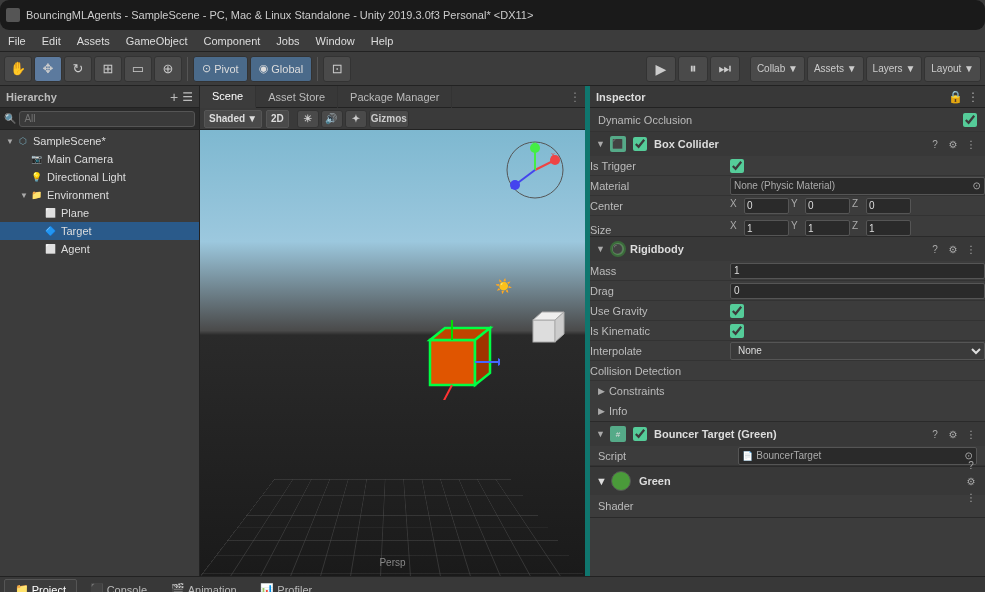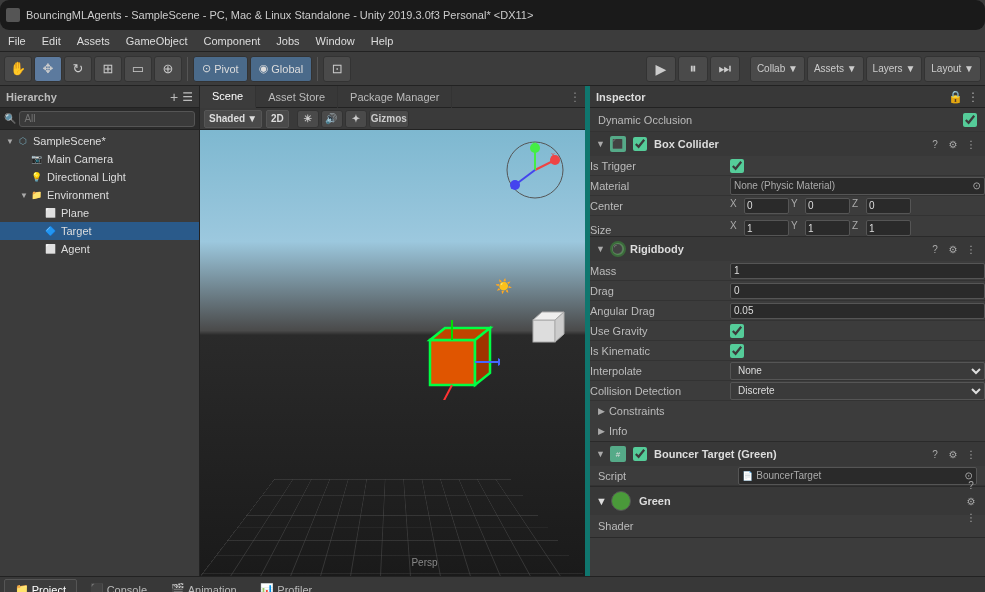--- a/index.html
+++ b/index.html
@@ -647,21 +647,21 @@
         <div style="position:absolute; left:330px; top:180px;">
           <svg width="35" height="35" viewBox="0 0 35 35">
             <rect x="3" y="10" width="22" height="22" fill="#ddd" stroke="#aaa" stroke-width="1"></rect>
             <polygon points="3,10 12,2 34,2 25,10" fill="#eee" stroke="#aaa" stroke-width="1"></polygon>
             <polygon points="25,10 34,2 34,24 25,32" fill="#ccc" stroke="#aaa" stroke-width="1"></polygon>
           </svg>
         </div>
 
         <div style="position:absolute; left:295px; top:148px;font-size:14px;">☀️</div>
 
-        <span style="position:absolute;bottom:8px;left:50%;transform:translateX(-50%);color:#888;font-size:10px;margin-left:32px;">Persp</span>
+        <span style="position:absolute;bottom:8px;left:50%;transform:translateX(-50%);color:#888;font-size:10px;">Persp</span>
       </div>
     </div>
   </div>
 
   <div id="inspector">
     <div class="inspector-header">
       <span style="font-weight:600;flex:1;">Inspector</span>
       <span style="font-size:12px;cursor:pointer;color:#aaa;">🔒</span>
       <span style="font-size:12px;margin-left:4px;cursor:pointer;color:#aaa;">⋮</span>
     </div>
@@ -747,26 +747,20 @@
           </div>
         </div>
 
         <div class="insp-row">
           <span class="insp-label">Drag</span>
           <div class="insp-value">
             <input type="text" class="insp-field insp-field-wide" value="0" style="">
           </div>
         </div>
 
-        <div class="insp-row">
-          <span class="insp-label">Angular Drag</span>
-          <div class="insp-value">
-            <input type="text" class="insp-field insp-field-wide" value="0.05" style="">
-          </div>
-        </div>
 
         <div class="insp-row">
           <span class="insp-label">Use Gravity</span>
           <div class="insp-value">
             <input type="checkbox" class="insp-check" checked="" style="">
           </div>
         </div>
 
         <div class="insp-row">
           <span class="insp-label">Is Kinematic</span>
@@ -781,28 +775,20 @@
             <select class="insp-select">
               <option>None</option>
               <option>Interpolate</option>
               <option>Extrapolate</option>
             </select>
           </div>
         </div>
 
         <div class="insp-row">
           <span class="insp-label">Collision Detection</span>
-          <div class="insp-value">
-            <select class="insp-select">
-              <option>Discrete</option>
-              <option>Continuous</option>
-              <option>Continuous Dynamic</option>
-              <option>Continuous Speculative</option>
-            </select>
-          </div>
         </div>
 
         <div class="constraints-row">
           <span class="arrow">▶</span>
           <span style="font-size:11px;color:#bbb;">Constraints</span>
         </div>
 
         <div class="info-row">
           <span class="arrow">▶</span>
           <span style="font-size:11px;color:#bbb;">Info</span>

